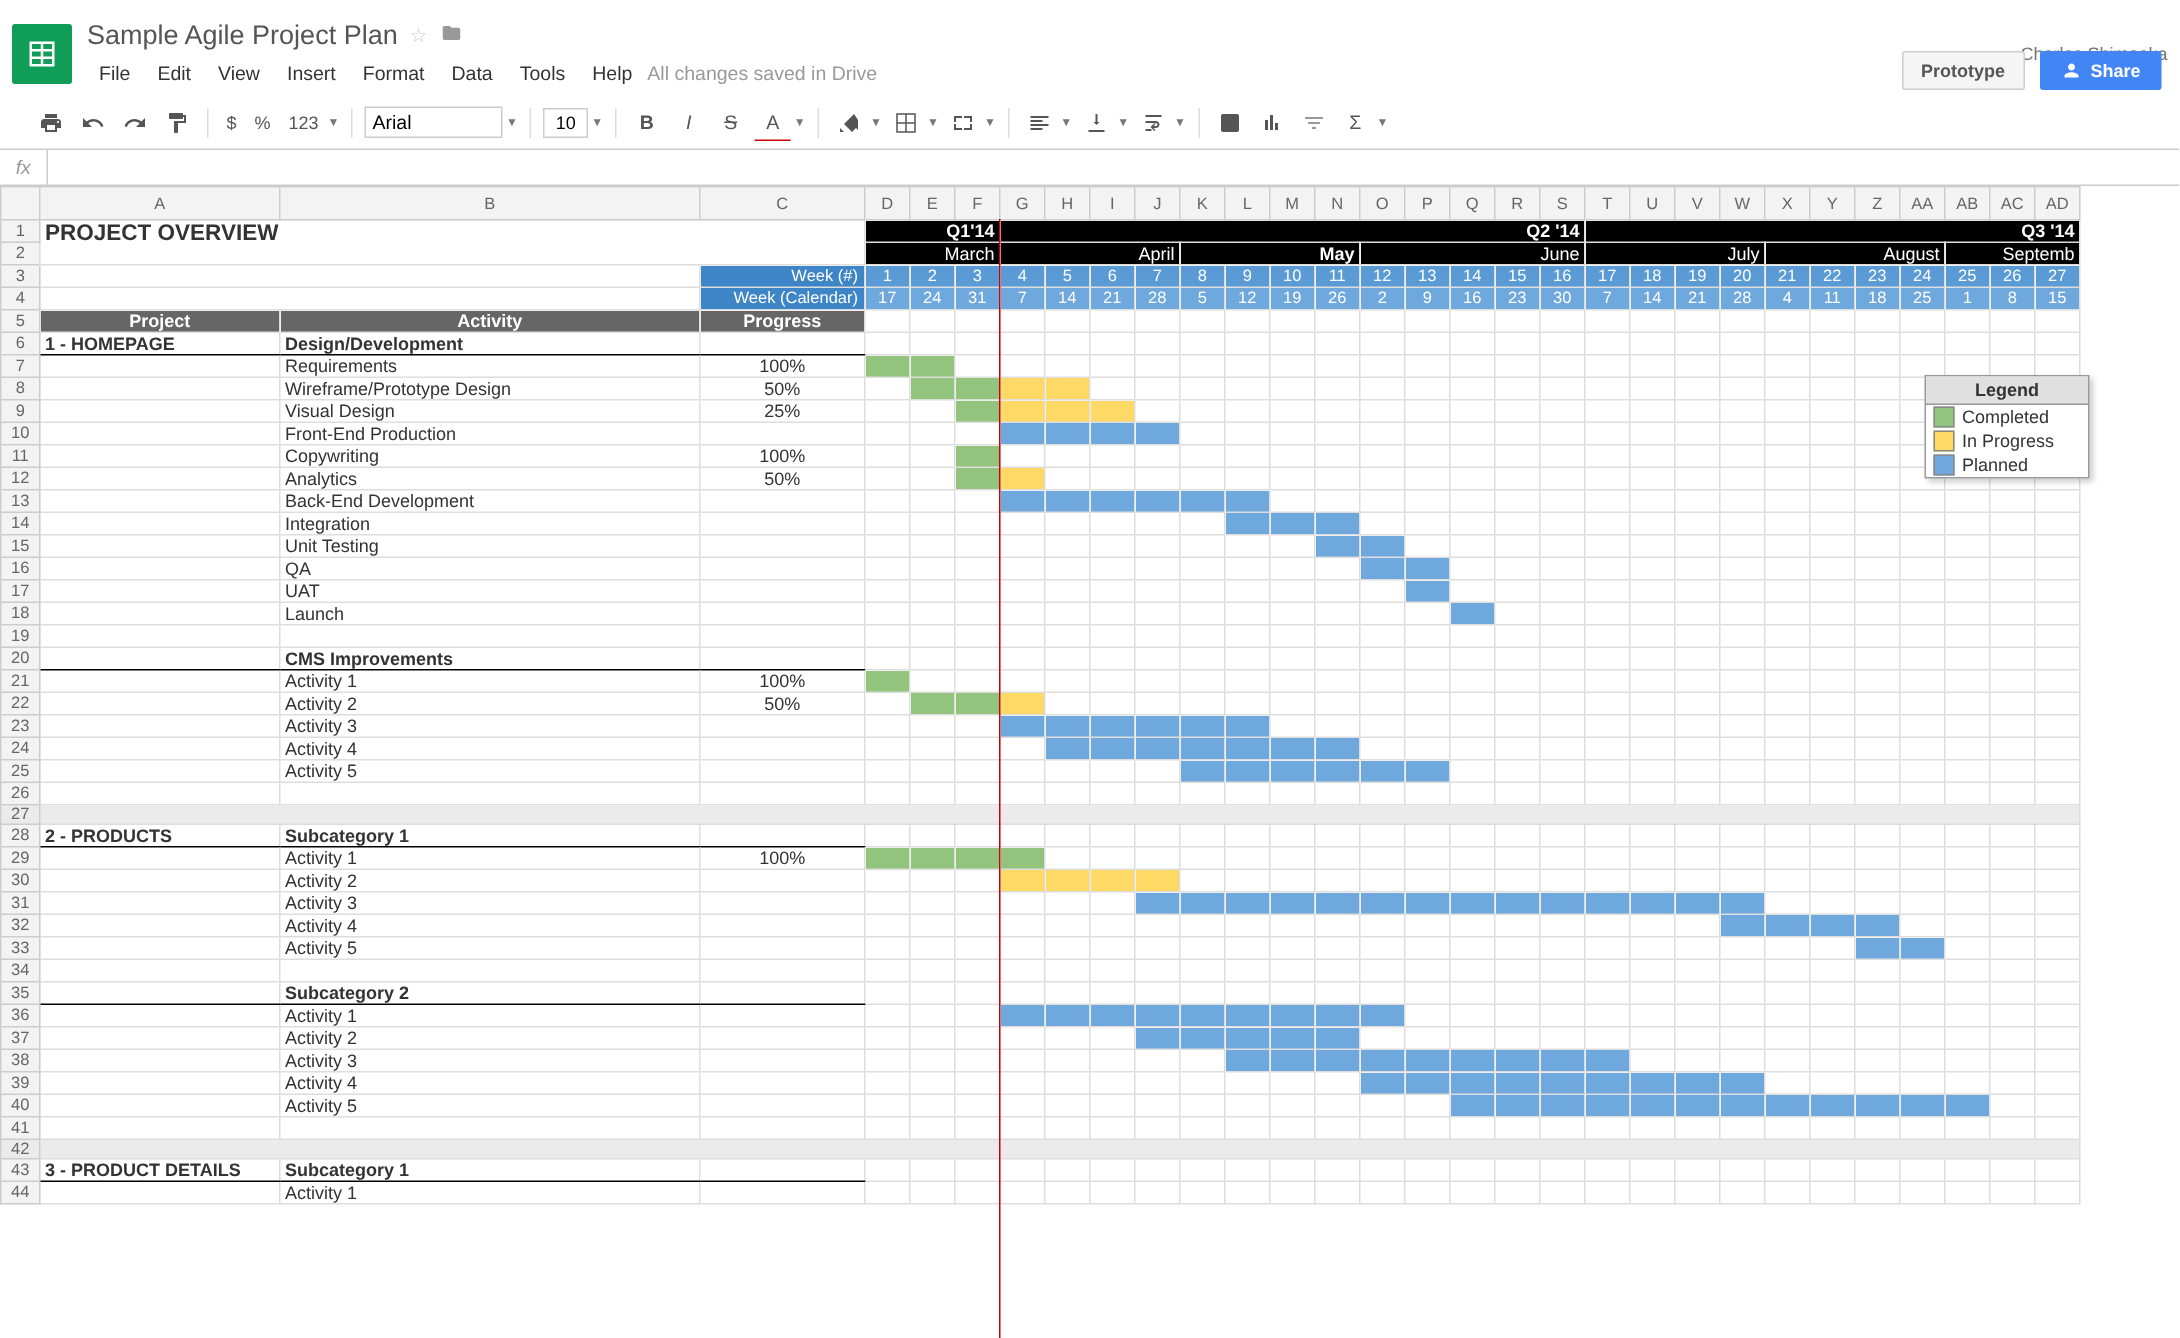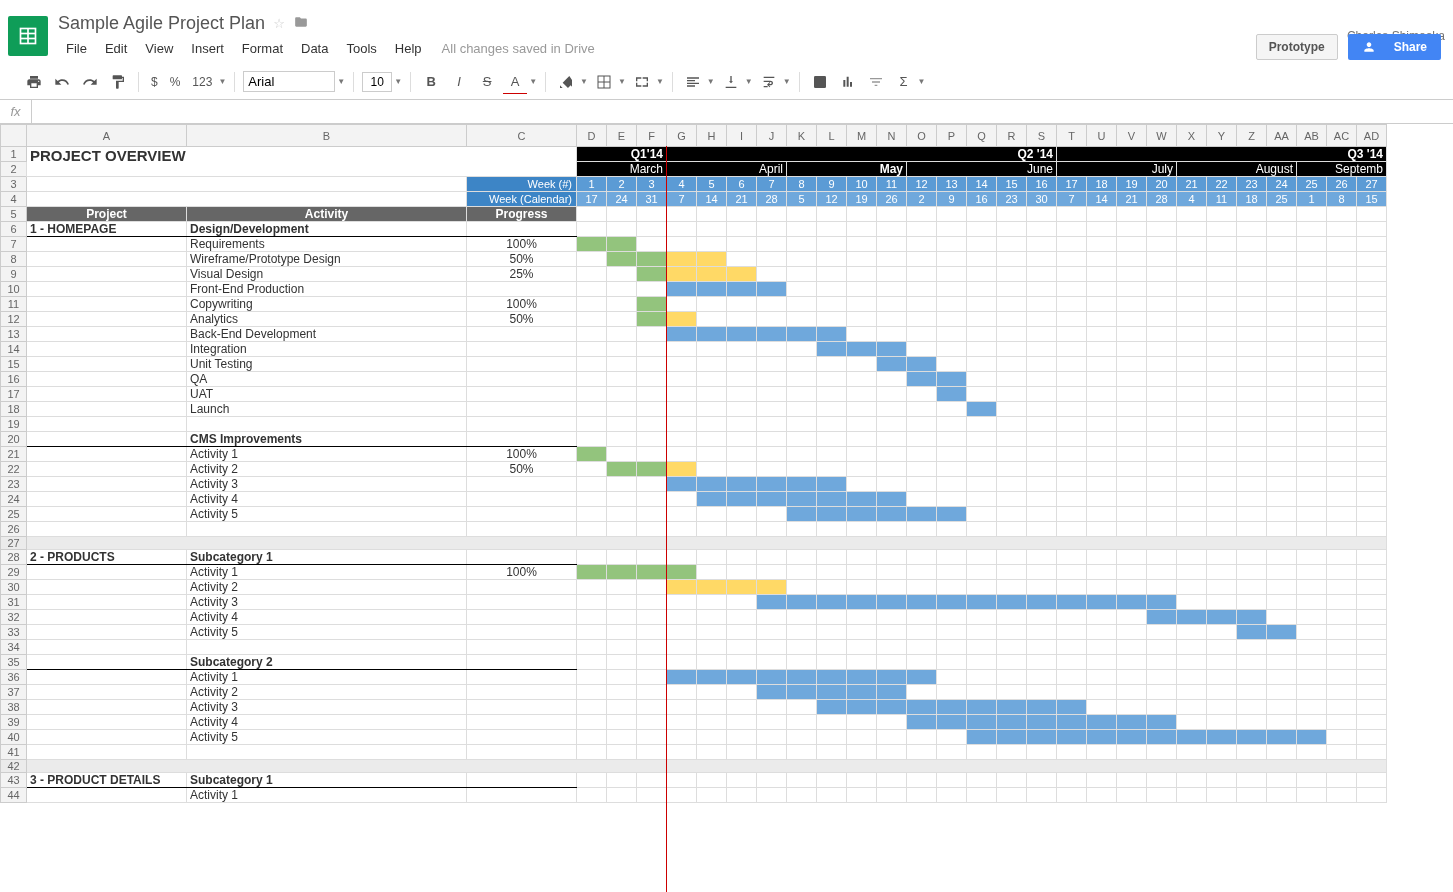--- a/index.html
+++ b/index.html
@@ -7,25 +7,25 @@
   .titlebar{display:flex;align-items:center;padding:8px 8px 0 8px;height:64px;border-bottom:1px solid transparent}
   .logo{width:40px;height:40px;background:#0f9d58;border-radius:2px;display:flex;align-items:center;justify-content:center;margin-right:10px}
   .logo svg{fill:#fff}
   .titleblock{flex:1}
   .doctitle-row{display:flex;align-items:center;gap:8px;height:22px}
   .doctitle{font-size:18px;color:#555}
   .star{color:#ccc;cursor:pointer}
   .folder-ico{color:#888}
   .menubar{display:flex;gap:2px;margin-top:4px;align-items:center}
   .menu-item{padding:3px 8px;font-size:13px;color:#333;cursor:pointer}
-  .save-status{color:#999;margin-left:10px;font-size:13px}
+  .save-status{color:#999;font-size:13px}
   .header-right{margin-left:auto;display:flex;align-items:center;gap:10px}
   .user-name{font-size:12px;color:#737373}
   .btn{border:1px solid #ccc;background:#f5f5f5;padding:5px 12px;border-radius:2px;font-size:12px;font-weight:bold;color:#555;cursor:pointer}
-  .btn-share{background:#4285f4;color:#fff;border:none;display:flex;align-items:center;gap:18px;padding:6px 14px}
+  .btn-share{background:#4285f4;color:#fff;border:none;display:flex;align-items:center;gap:6px;padding:6px 14px}
   .toolbar{display:flex;align-items:center;height:36px;border-bottom:1px solid #ccc;padding:0 22px;gap:4px}
   .tb-btn{width:24px;height:24px;display:flex;align-items:center;justify-content:center;color:#555;cursor:pointer;font-size:13px}
   .tb-sep{width:1px;height:20px;background:#ddd;margin:0 4px}
   .tb-text{font-size:12px;color:#555;padding:0 4px;cursor:pointer}
   .tb-font{width:92px;font-size:13px;padding:2px 4px;border:1px solid #ccc;background:#fff}
   .tb-size{width:30px;text-align:center;font-size:12px}
   .dd-arrow{font-size:8px;color:#777;margin-left:-2px}
   .fxbar{display:flex;align-items:center;height:24px;border-bottom:1px solid #ccc}
   .fx-label{width:32px;text-align:center;font-style:italic;color:#999;font-size:13px;border-right:1px solid #ccc;height:100%;line-height:24px}
   .fx-input{flex:1;border:none;outline:none;padding:0 6px;font-size:13px}
@@ -1622,13 +1622,30 @@
           <td class=""></td>
           <td class=""></td>
           <td class=""></td>
           <td class=""></td>
           <td class=""></td>
           <td class=""></td>
         </tr>
       </tbody>
     </table>
   <div class="redline" id="redline" style="left: 666px;"></div>
+  <div class="legend-box">
+    <div class="legend-title">Legend</div>
+    <div id="legend-rows">
+        <div class="legend-row">
+          <div class="legend-sw" style="background: rgb(147, 196, 125);"></div>
+          <span>Completed</span>
+        </div>
+        <div class="legend-row">
+          <div class="legend-sw" style="background: rgb(255, 217, 102);"></div>
+          <span>In Progress</span>
+        </div>
+        <div class="legend-row">
+          <div class="legend-sw" style="background: rgb(111, 168, 220);"></div>
+          <span>Planned</span>
+        </div>
+      </div>
+  </div>
 </div>
 
 </body></html>

